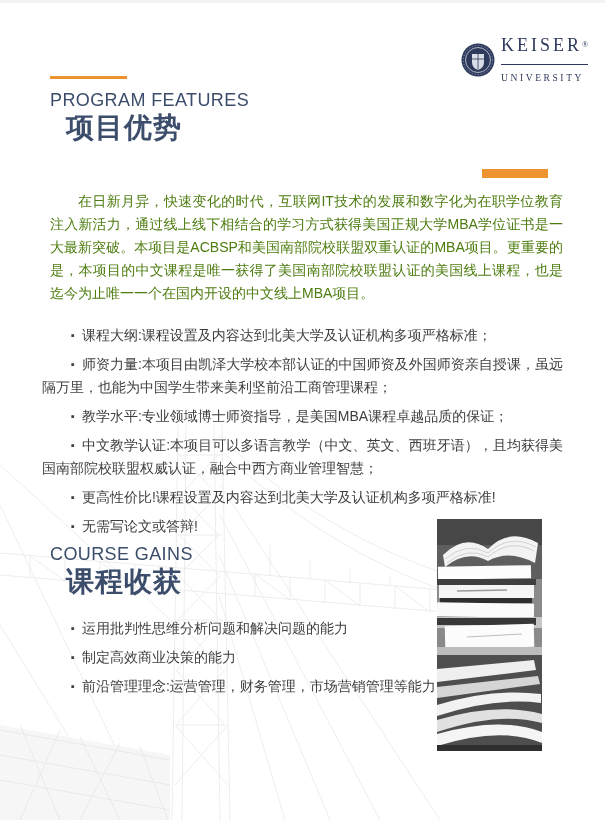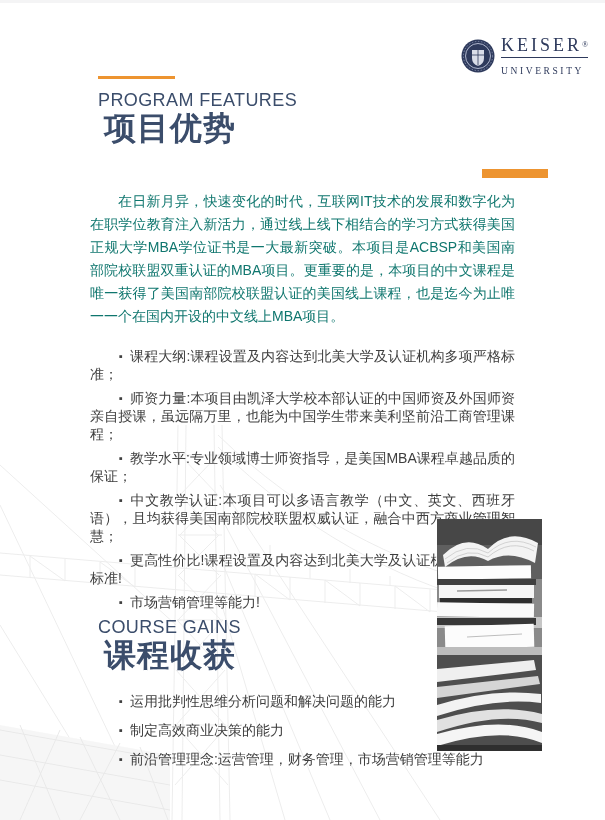--- a/index.html
+++ b/index.html
@@ -5,48 +5,48 @@
   html,body{margin:0;padding:0;}
   body{
     width:605px;height:820px;position:relative;overflow:hidden;
     background:#ffffff;
     font-family:"Liberation Sans","DejaVu Sans",sans-serif;
     color:#3e3e3e;
   }
   .top-strip{position:absolute;top:0;left:0;width:605px;height:3px;background:#f4f4f5;}
   
   .watermark{position:absolute;left:0;bottom:0;z-index:0;opacity:.75;}
-  .content{position:relative;z-index:1;padding:0 90px;}
+  .content{position:relative;z-index:1;padding:0 42px;}
   
   .logo{position:absolute;top:36px;left:461px;display:flex;align-items:center;z-index:2;}
   .logo-seal{width:34px;height:34px;flex:0 0 auto;}
   .logo-text{margin-left:6px;color:#2e3a5c;}
   .logo-name{
     font-family:"Liberation Serif","DejaVu Serif",serif;
     font-size:18px;letter-spacing:3px;line-height:18px;
-    border-bottom:1.5px solid #2e3a5c;padding-bottom:3px;white-space:nowrap;
+    border-bottom:1.5px solid #2e3a5c;padding-bottom:10px;white-space:nowrap;
   }
   .logo-reg{font-size:8px;vertical-align:top;letter-spacing:0;}
   .logo-sub{
     font-family:"Liberation Serif","DejaVu Serif",serif;
     font-size:9.5px;letter-spacing:2.6px;margin-top:8px;white-space:nowrap;
   }
   
   .pf-rule{width:77px;height:3px;background:#ED9430;margin:76px 0 11px 8px;}
   .eyebrow{margin-left:8px;font-size:18px;color:#3B4D6B;letter-spacing:.4px;line-height:20px;}
-  .big-title{margin-left:14px;font-size:32px;font-weight:bold;color:#3B4D6B;line-height:34px;margin-top:1px;letter-spacing:1px;}
+  .big-title{margin-left:24px;font-size:28px;font-weight:bold;color:#3B4D6B;line-height:34px;margin-top:1px;letter-spacing:1px;}
   .accent-bar{position:absolute;left:482px;top:169px;width:66px;height:9px;background:#ED9430;z-index:2;}
   
   .intro{
-    margin:45px 0 0 0;font-size:14px;line-height:23px;color:#0f766e;
+    margin:45px 0 0 8px;font-size:14px;line-height:23px;color:#4d7c0f;
     text-align:justify;text-indent:2em;
   }
   ul.bullets{list-style:none;margin:19px 0 0 0;padding:0;}
   ul.bullets li{
-    font-size:14px;line-height:18px;color:#3e3e3e;
+    font-size:14px;line-height:23px;color:#3e3e3e;
     text-indent:29px;margin:0 0 6px 0;text-align:justify;
   }
   .bullet-marker{font-size:11px;color:#3e3e3e;margin-right:7px;vertical-align:1px;}
   .cg-header{margin-top:2px;}
   ul.gains{list-style:none;margin:18px 0 0 0;padding:0;max-width:400px;}
   ul.gains li{
     font-size:14px;line-height:22px;color:#3e3e3e;
     text-indent:29px;margin:0 0 7px 0;
   }
   
@@ -157,21 +157,21 @@
   <div class="big-title">项目优势</div>
 
   <p class="intro">在日新月异，快速变化的时代，互联网IT技术的发展和数字化为在职学位教育注入新活力，通过线上线下相结合的学习方式获得美国正规大学MBA学位证书是一大最新突破。本项目是ACBSP和美国南部院校联盟双重认证的MBA项目。更重要的是，本项目的中文课程是唯一获得了美国南部院校联盟认证的美国线上课程，也是迄今为止唯一一个在国内开设的中文线上MBA项目。</p>
 
   <ul class="bullets">
     <li><span class="bullet-marker">▪</span><span>课程大纲:课程设置及内容达到北美大学及认证机构多项严格标准；</span></li>
     <li><span class="bullet-marker">▪</span><span>师资力量:本项目由凯泽大学校本部认证的中国师资及外国师资亲自授课，虽远隔万里，也能为中国学生带来美利坚前沿工商管理课程；</span></li>
     <li><span class="bullet-marker">▪</span><span>教学水平:专业领域博士师资指导，是美国MBA课程卓越品质的保证；</span></li>
     <li><span class="bullet-marker">▪</span><span>中文教学认证:本项目可以多语言教学（中文、英文、西班牙语），且均获得美国南部院校联盟权威认证，融合中西方商业管理智慧；</span></li>
     <li><span class="bullet-marker">▪</span><span>更高性价比!课程设置及内容达到北美大学及认证机构多项严格标准!</span></li>
-    <li><span class="bullet-marker">▪</span><span>市场营销管理等能力!</span></li>
+    <li><span class="bullet-marker">▪</span><span>无需写论文或答辩!</span></li>
   </ul>
 
   <div class="cg-header">
     <div class="eyebrow">COURSE GAINS</div>
     <div class="big-title">课程收获</div>
   </div>
 
   <ul class="gains">
     <li><span class="bullet-marker">▪</span><span>运用批判性思维分析问题和解决问题的能力</span></li>
     <li><span class="bullet-marker">▪</span><span>制定高效商业决策的能力</span></li>

